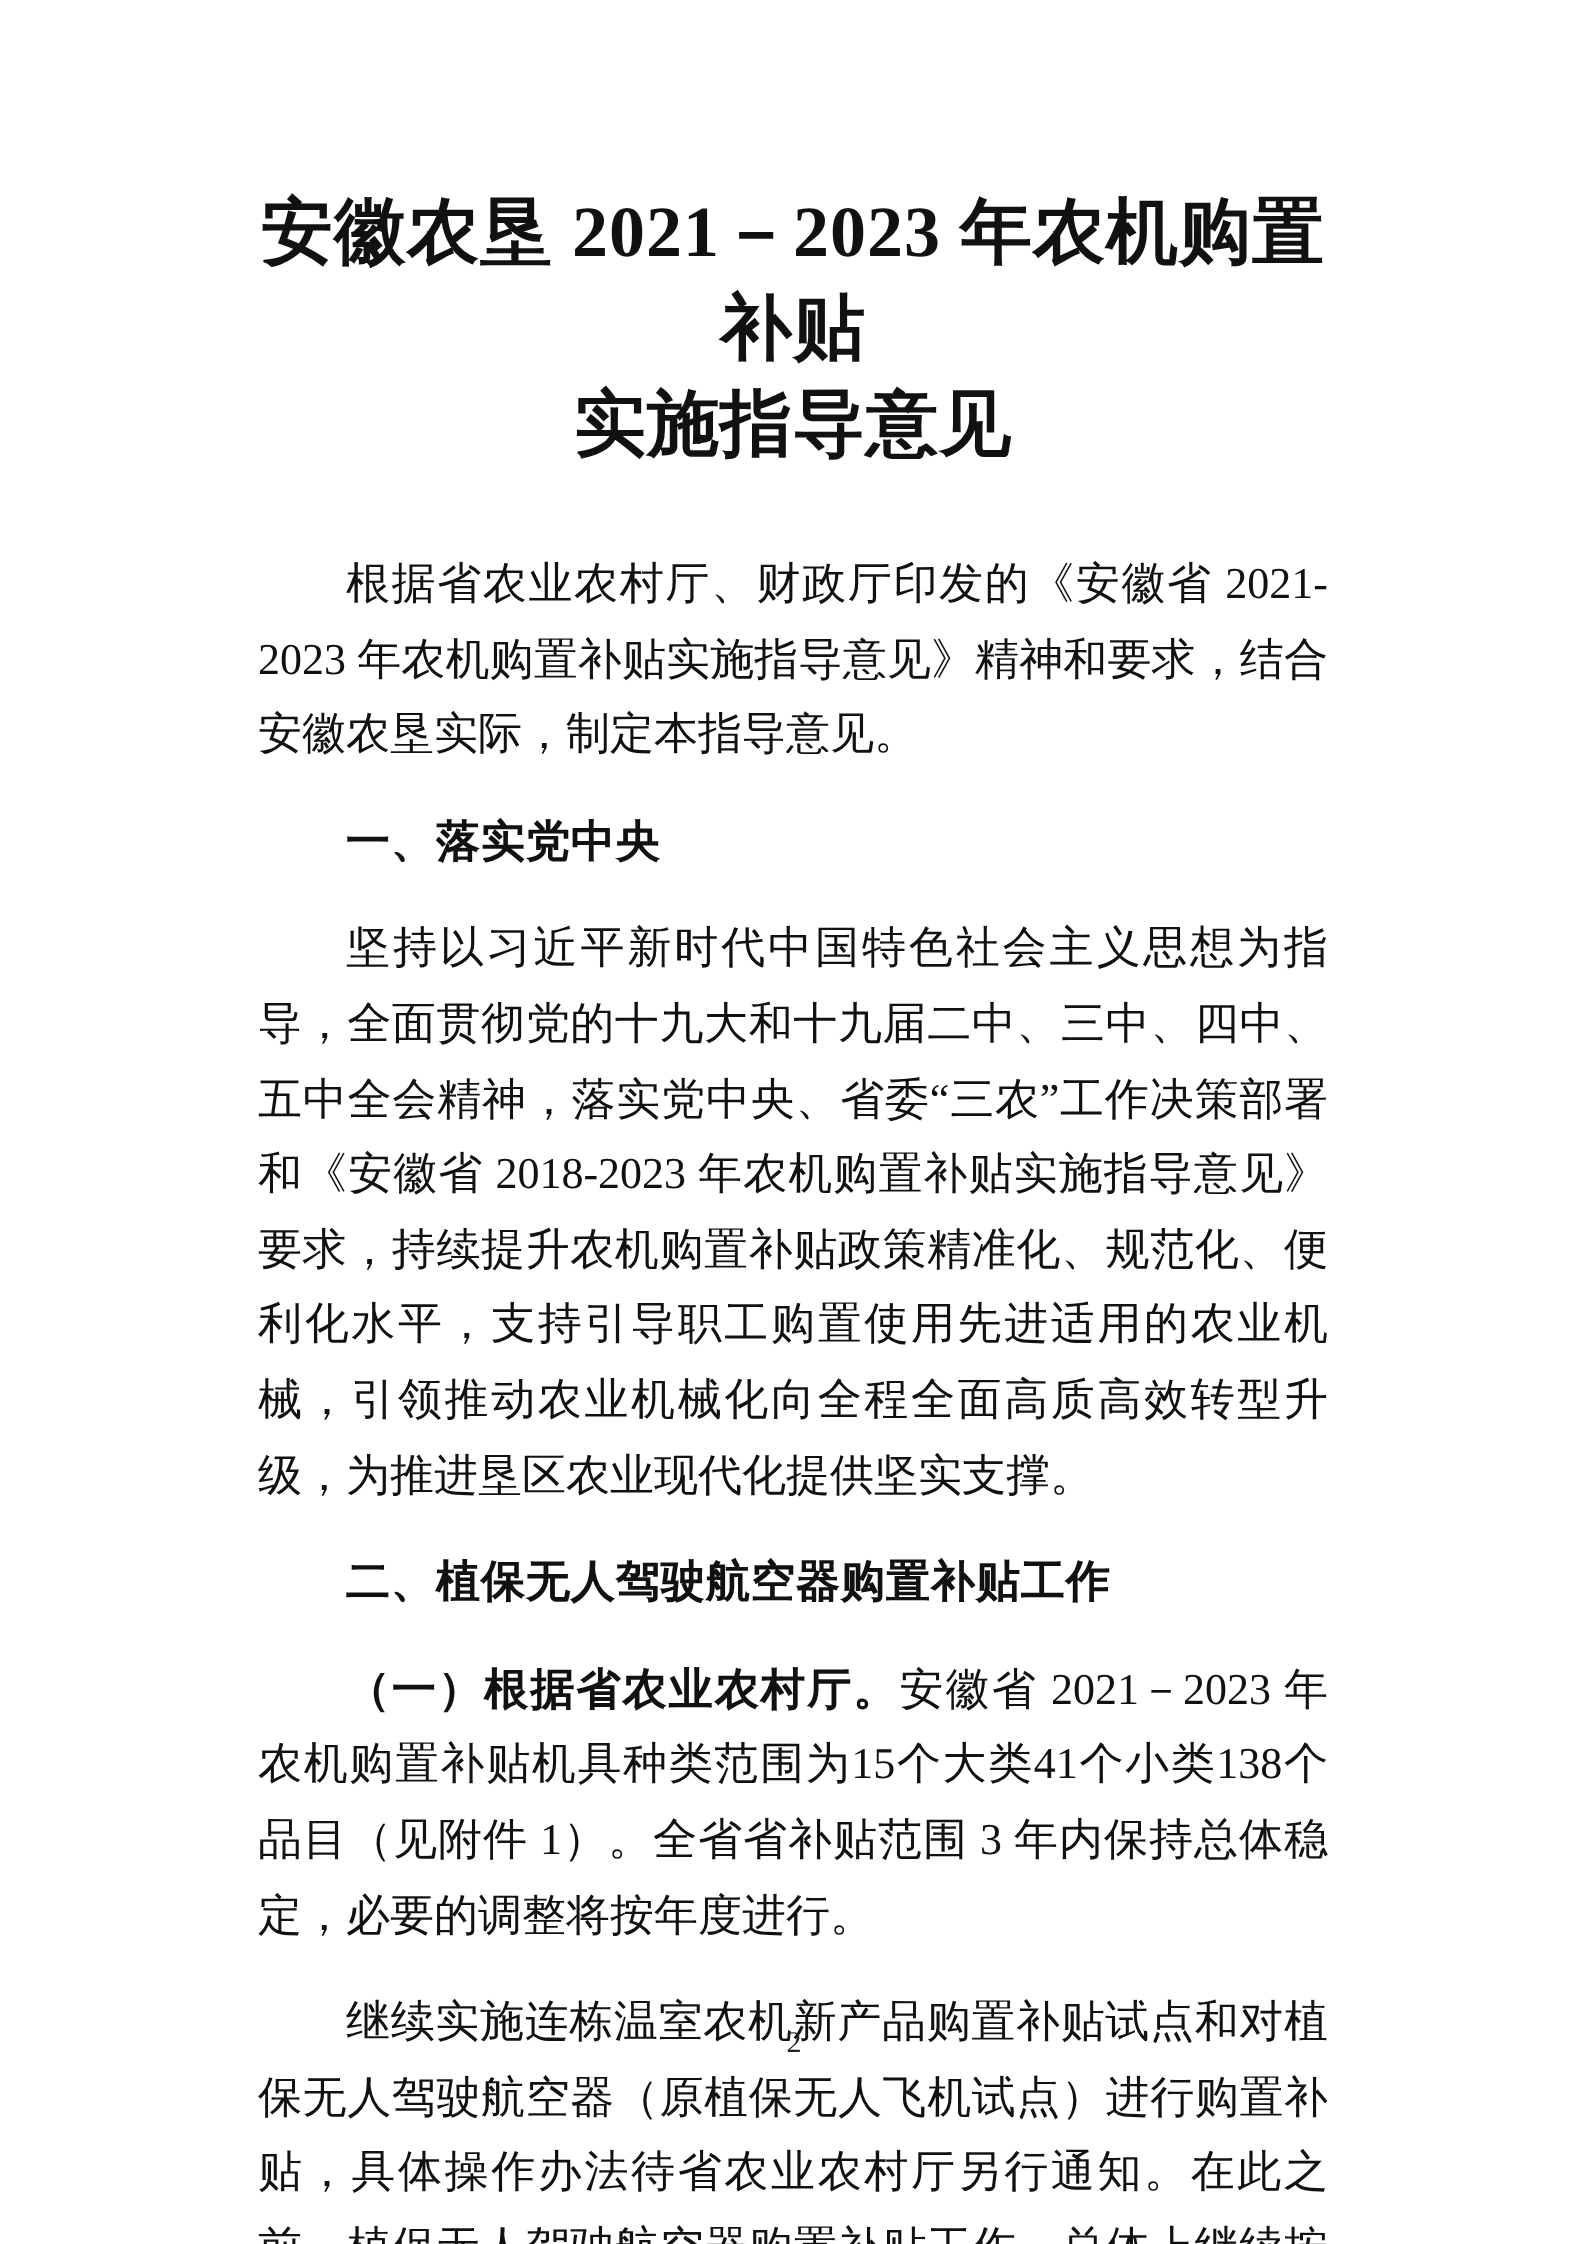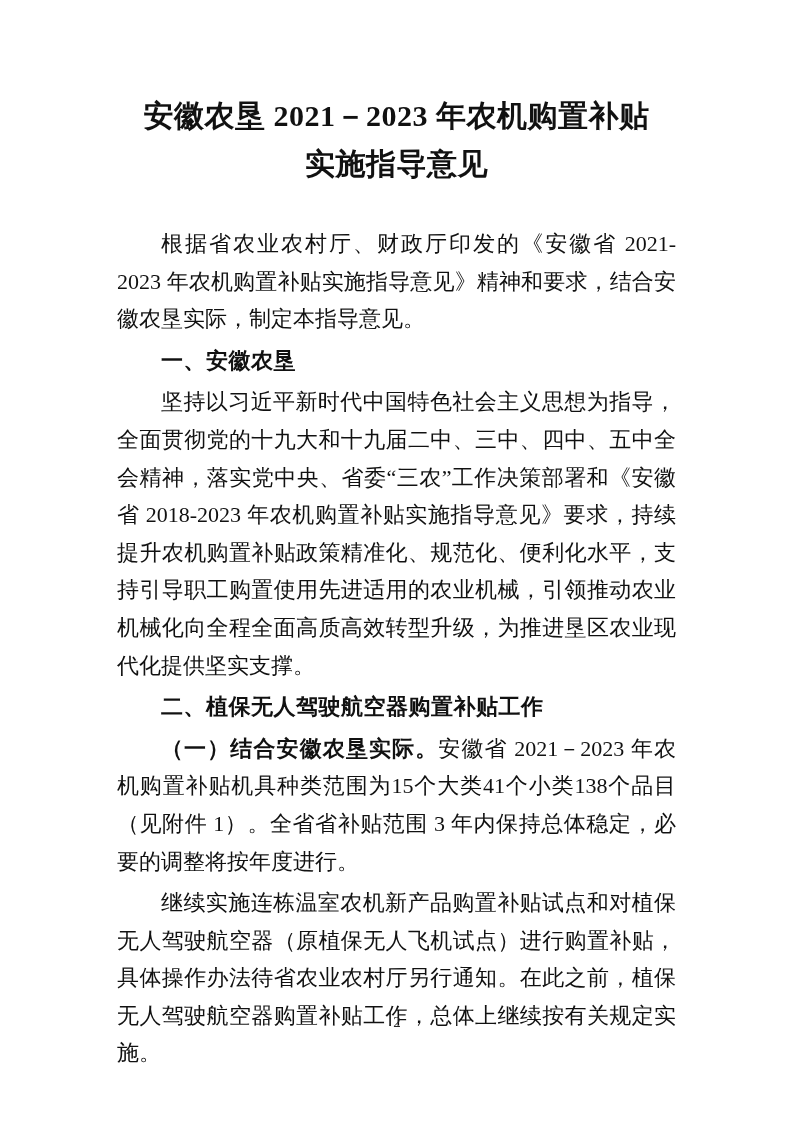--- a/index.html
+++ b/index.html
@@ -19,37 +19,37 @@
     background: #ffffff;
   }
   .content {
     position: absolute;
     left: 113px;
     top: 0;
     width: 567px;
   }
   .doc-title {
     margin-top: 92px;
-    font-size: 30px;
+    font-size: 36px;
     line-height: 48px;
     font-weight: bold;
     text-align: center;
     font-family: "Liberation Serif", "DejaVu Serif", serif;
     letter-spacing: 0.5px;
   }
   .doc-title .title-line { display: block; }
   .doc-body {
     margin-top: 37px;
     font-size: 22px;
     line-height: 37.6px;
     text-align: justify;
   }
   .para {
     text-indent: 2em;
-    margin: 4px;
+    margin: 16px;
   }
   .para.heading {
     font-weight: bold;
     font-family: "Liberation Sans", "DejaVu Sans", sans-serif;
     letter-spacing: 0.5px;
   }
   .lead-bold {
     font-weight: bold;
   }
   .page-number {
@@ -71,27 +71,27 @@
   <div class="content">
 
     <h1 class="doc-title">
       <span class="title-line">安徽农垦 2021－2023 年农机购置补贴</span>
       <span class="title-line">实施指导意见</span>
     </h1>
 
     <div class="doc-body">
       <p class="para">根据省农业农村厅、财政厅印发的《安徽省 2021-2023 年农机购置补贴实施指导意见》精神和要求，结合安徽农垦实际，制定本指导意见。</p>
 
-      <p class="para heading">一、安徽农垦</p>
+      <p class="para heading">一、落实党中央</p>
 
       <p class="para">坚持以习近平新时代中国特色社会主义思想为指导，全面贯彻党的十九大和十九届二中、三中、四中、五中全会精神，落实党中央、省委“三农”工作决策部署和《安徽省 2018-2023 年农机购置补贴实施指导意见》要求，持续提升农机购置补贴政策精准化、规范化、便利化水平，支持引导职工购置使用先进适用的农业机械，引领推动农业机械化向全程全面高质高效转型升级，为推进垦区农业现代化提供坚实支撑。</p>
 
       <p class="para heading">二、植保无人驾驶航空器购置补贴工作</p>
 
-      <p class="para"><span class="lead-bold">（一）结合安徽农垦实际。</span><span>安徽省 2021－2023 年农机购置补贴机具种类范围为15个大类41个小类138个品目（见附件 1）。全省省补贴范围 3 年内保持总体稳定，必要的调整将按年度进行。</span></p>
+      <p class="para"><span class="lead-bold">（一）根据省农业农村厅。</span><span>安徽省 2021－2023 年农机购置补贴机具种类范围为15个大类41个小类138个品目（见附件 1）。全省省补贴范围 3 年内保持总体稳定，必要的调整将按年度进行。</span></p>
 
       <p class="para">继续实施连栋温室农机新产品购置补贴试点和对植保无人驾驶航空器（原植保无人飞机试点）进行购置补贴，具体操作办法待省农业农村厅另行通知。在此之前，植保无人驾驶航空器购置补贴工作，总体上继续按有关规定实施。</p>
     </div>
 
   </div>
 
   <div class="page-number">2</div>
 </div>
 
 </body></html>

